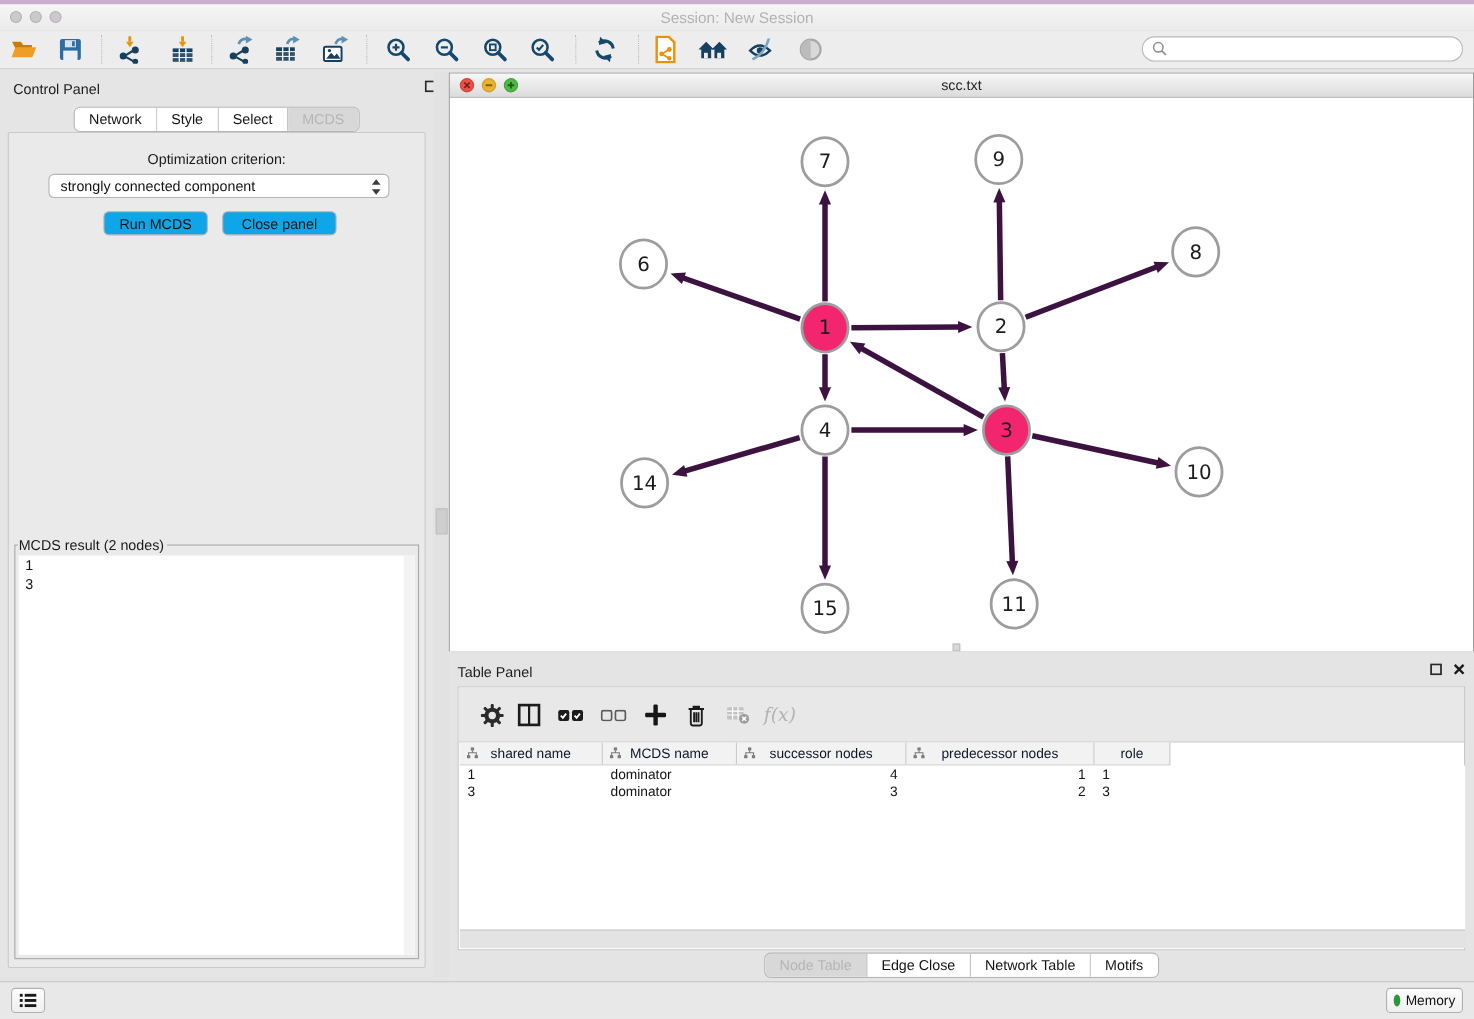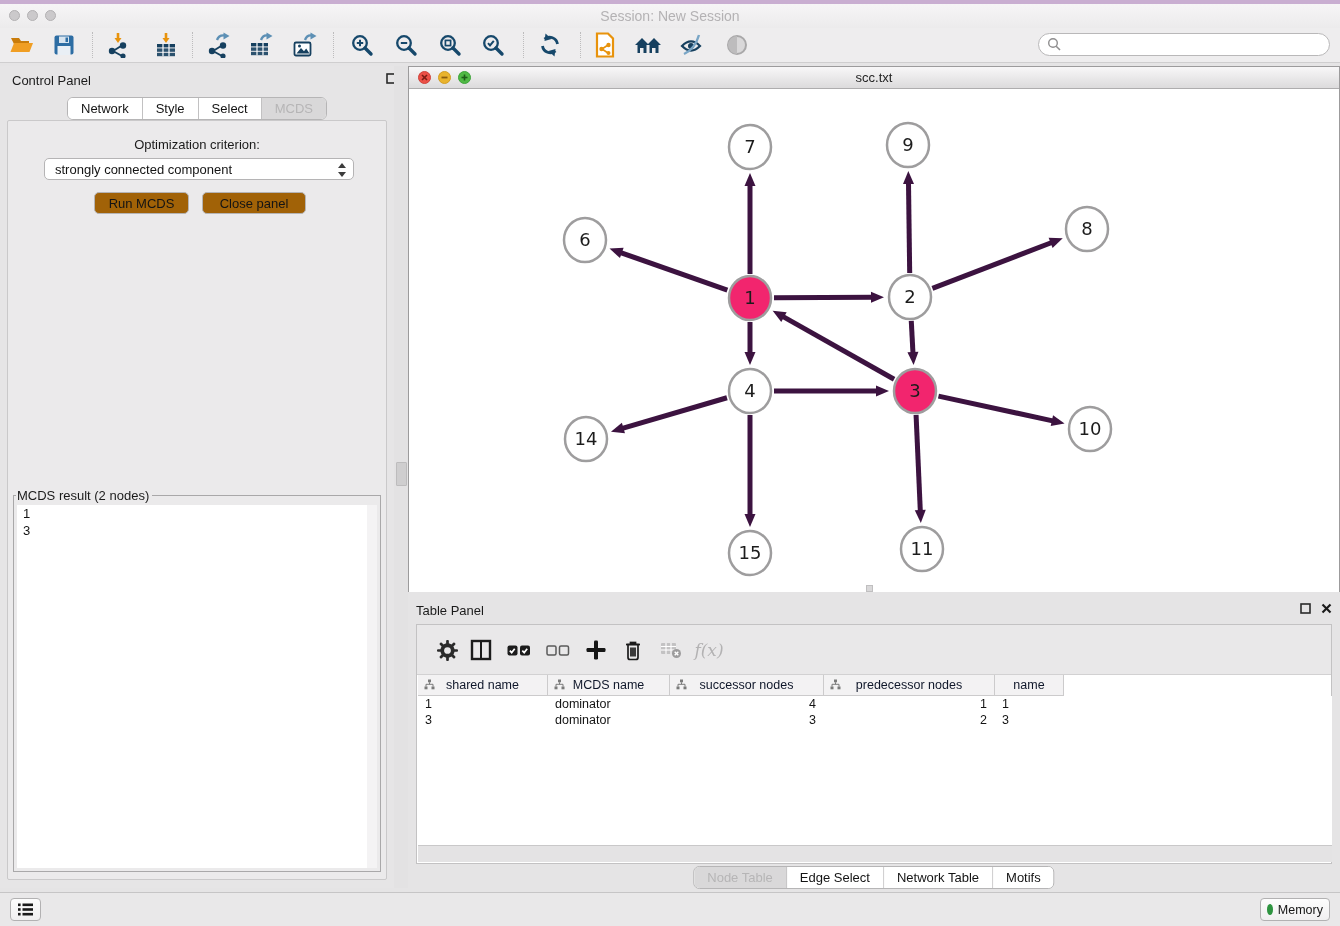--- a/index.html
+++ b/index.html
@@ -24,21 +24,21 @@
   .panel-btns{position:absolute;right:8px;top:7px;display:flex;gap:10px;align-items:center;}
   .seg-group{position:absolute;left:50%;transform:translateX(-50%);display:inline-flex;border:1px solid #b6b5b6;border-radius:6px;overflow:hidden;background:#fff;}
   .cp-tabs{top:31px;}
   .seg-tab{padding:3px 13px;font-size:13px;color:#141414;background:#fff;border-right:1px solid #c2c1c2;white-space:nowrap;}
   .seg-tab:last-child{border-right:none;}
   .seg-tab.active{background:#d9d8d9;color:#b6b5b6;}
   .cp-inner{position:absolute;left:7px;top:54px;width:380px;height:760px;background:#ebeaeb;border:1px solid #cac9ca;border-radius:2px;box-sizing:border-box;}
   .opt-label{position:absolute;left:0;top:71px;width:100%;text-align:center;font-size:13px;color:#1b1b1b;}
   .criterion{position:absolute;left:44px;top:92px;width:310px;height:22px;background:#fff;border:1px solid #b5b4b5;border-radius:5px;box-sizing:border-box;display:flex;align-items:center;font-size:13px;color:#141414;padding-left:10px;}
   .criterion .stepper{position:absolute;right:6px;top:3px;}
-  .cp-button{position:absolute;height:22px;background:#a16207;border:1px solid #b5b4b5;border-radius:5px;font-size:13px;color:#141414;font-family:"Liberation Sans",sans-serif;padding:0;}
+  .cp-button{position:absolute;height:22px;background:#0ea5e9;border:1px solid #b5b4b5;border-radius:5px;font-size:13px;color:#141414;font-family:"Liberation Sans",sans-serif;padding:0;}
   .run-btn{left:94px;top:126px;width:95px;}
   .close-btn{left:202px;top:126px;width:104px;}
   .result-fieldset{position:absolute;left:13px;top:422px;width:368px;height:384px;border:1px solid #a9a8a9;margin:0;padding:0;box-sizing:border-box;background:#ebeaeb;}
   .result-fieldset legend{font-size:13px;color:#1b1b1b;margin-left:2px;padding:0 3px 0 1px;}
   .result-white{position:absolute;left:3px;top:2px;right:3px;bottom:3px;background:#fff;overflow:hidden;}
   .res-line{font-size:13px;color:#141414;line-height:17px;padding-left:6px;}
   .result-scroll{position:absolute;right:0;top:0;bottom:0;width:10px;background:#f4f3f4;border-left:1px solid #dededе;}
   
   .splitter{position:absolute;left:394px;top:66px;width:14px;height:822px;background:#e3e2e3;}
   .splitter .grip{position:absolute;left:2px;top:396px;width:9px;height:22px;background:#cfcecf;border:1px solid #bdbcbd;border-radius:1px;}
@@ -571,21 +571,21 @@
                 <g fill="#7a7a7a">
                   <rect x="4" y="0.5" width="3" height="2.8"></rect>
                   <rect x="0.5" y="7.5" width="3" height="2.8"></rect>
                   <rect x="7.5" y="7.5" width="3" height="2.8"></rect>
                 </g>
                 <path d="M5.5,3.3 L5.5,5.3 M2,7.5 L2,5.3 L9,5.3 L9,7.5" fill="none" stroke="#7a7a7a" stroke-width="1"></path>
               </svg></span>
             <span>predecessor nodes</span>
           </div>
           <div class="th" style="width: 69px;">
-            <span>name</span>
+            <span>role</span>
           </div>
         </div>
       <div class="tbody">
           <div class="tr">
             <div class="td align-left" style="width: 130px;">1</div>
             <div class="td align-left" style="width: 122px;">dominator</div>
             <div class="td align-right" style="width: 154px;">4</div>
             <div class="td align-right" style="width: 171px;">1</div>
             <div class="td align-left" style="width: 69px;">1</div>
           </div>
@@ -594,21 +594,21 @@
             <div class="td align-left" style="width: 122px;">dominator</div>
             <div class="td align-right" style="width: 154px;">3</div>
             <div class="td align-right" style="width: 171px;">2</div>
             <div class="td align-left" style="width: 69px;">3</div>
           </div>
         </div>
       <div class="tp-bottom-strip"></div>
     </div>
     <div class="seg-group table-tabs">
         <div class="seg-tab active">Node Table</div>
-        <div class="seg-tab">Edge Select</div>
+        <div class="seg-tab">Edge Close</div>
         <div class="seg-tab">Network Table</div>
         <div class="seg-tab">Motifs</div>
       </div>
   </div>
 
   <div class="statusbar">
     <button class="sb-btn list-btn">
       <svg width="17" height="15" viewBox="0 0 17 15">
           <g fill="#1a1a1a">
             <rect x="1" y="1.5" width="2.6" height="2.6"></rect>

